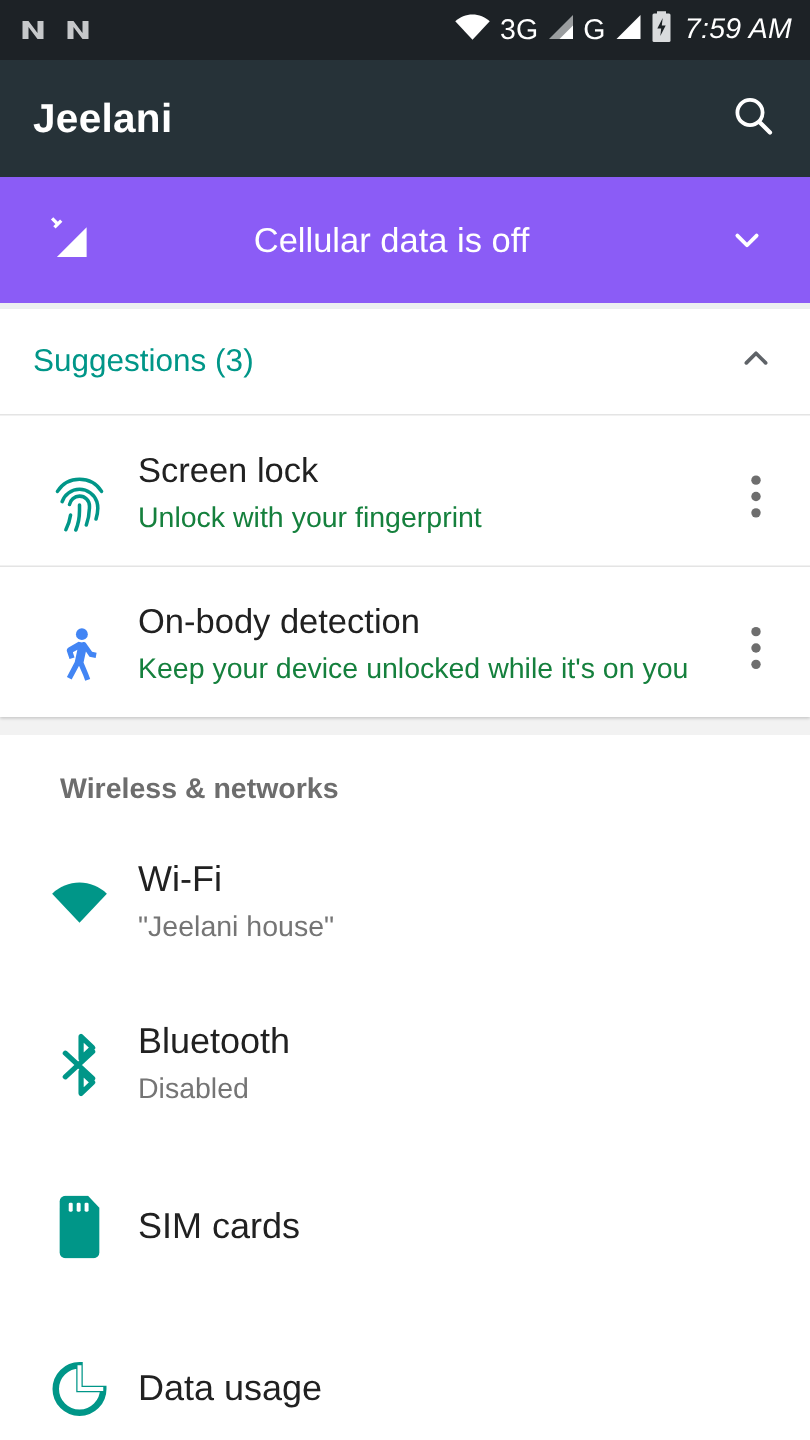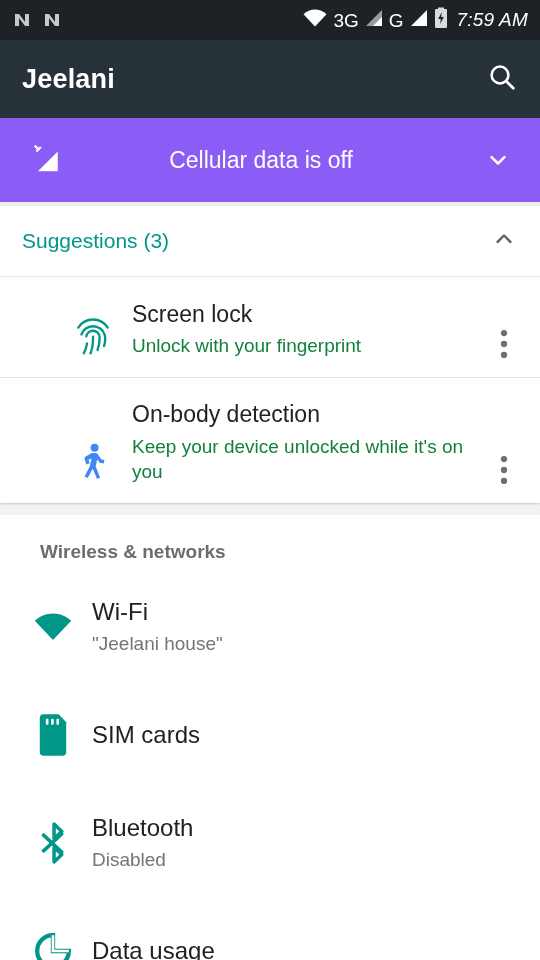--- a/index.html
+++ b/index.html
@@ -52,22 +52,22 @@
     position: relative;
   }
   .sugg-header {
     height: 70px; display: flex; align-items: center; padding: 0 22px;
   }
   .sugg-title { color: #009688; font-size: 21px; }
   .sugg-chev { margin-left: auto; }
   .divider { height: 1px; background: #e4e4e4; }
 
   .sugg-row {
-    display: flex; align-items: flex-end; padding: 16px 14px 18px 14px;
-    min-height: 96px; position: relative; margin-left: 40px;
+    display: flex; align-items: center; padding: 16px 14px 18px 14px;
+    min-height: 96px; position: relative;
   }
   .sugg-ico { width: 78px; display: flex; justify-content: center; padding-top: 20px; }
   .sugg-body { flex: 1; padding-right: 10px; padding-top: 6px; }
   .sugg-h { font-size: 23px; color: #212121; line-height: 1.25; }
   .sugg-s { font-size: 19px; color: #15803d; line-height: 1.35; margin-top: 5px; }
   .sugg-more { width: 44px; display: flex; justify-content: center; padding-top: 10px; }
 
   .card-gap { height: 12px; background: #f2f2f2; }
 
   
@@ -230,48 +230,48 @@
           </svg>
       </div>
       <div class="row-body">
         <div class="row-h">Wi-Fi</div>
         <div class="row-s">"Jeelani house"</div>
       </div>
     </div>
 
     <div class="row">
       <div class="row-ico">
+        <svg width="34" height="42" viewBox="0 0 18 24">
+          <path d="M9.6 1.2v8.3l4.4-4.1zM9.6 22.8v-8.3l4.4 4.1zM3.6 7.5l10.4 9.6M3.6 16.5L14 6.9" fill="none" stroke="#009688" stroke-width="2" stroke-linejoin="round" stroke-linecap="round"></path>
+        </svg>
+      </div>
+      <div class="row-body">
+        <div class="row-h">Bluetooth</div>
+        <div class="row-s">Disabled</div>
+      </div>
+    </div>
+
+    <div class="row">
+      <div class="row-ico">
         <svg width="34" height="42" viewBox="0 0 18 22">
           <path d="M4 0h8l4 4.2V20a2 2 0 0 1-2 2H4a2 2 0 0 1-2-2V2a2 2 0 0 1 2-2z" fill="#009688"></path>
           <g fill="#ffffff">
               <rect x="5.2" y="2.4" width="1.4" height="3.2" rx=".5"></rect>
               <rect x="8" y="2.4" width="1.4" height="3.2" rx=".5"></rect>
               <rect x="10.8" y="2.4" width="1.4" height="3.2" rx=".5"></rect>
             </g>
         </svg>
       </div>
       <div class="row-body">
         <div class="row-h">SIM cards</div>
       </div>
     </div>
 
     <div class="row">
       <div class="row-ico">
-        <svg width="34" height="42" viewBox="0 0 18 24">
-          <path d="M9.6 1.2v8.3l4.4-4.1zM9.6 22.8v-8.3l4.4 4.1zM3.6 7.5l10.4 9.6M3.6 16.5L14 6.9" fill="none" stroke="#009688" stroke-width="2" stroke-linejoin="round" stroke-linecap="round"></path>
-        </svg>
-      </div>
-      <div class="row-body">
-        <div class="row-h">Bluetooth</div>
-        <div class="row-s">Disabled</div>
-      </div>
-    </div>
-
-    <div class="row">
-      <div class="row-ico">
         <svg width="40" height="40" viewBox="0 0 24 24">
           <path d="M12 2.5A9.5 9.5 0 1 0 21.5 12H12z" fill="none" stroke="#009688" stroke-width="2.6"></path>
           <path d="M12 2.5V12h9.5" fill="none" stroke="#ffffff" stroke-width="1.6"></path>
         </svg>
       </div>
       <div class="row-body">
         <div class="row-h">Data usage</div>
       </div>
     </div>
 

